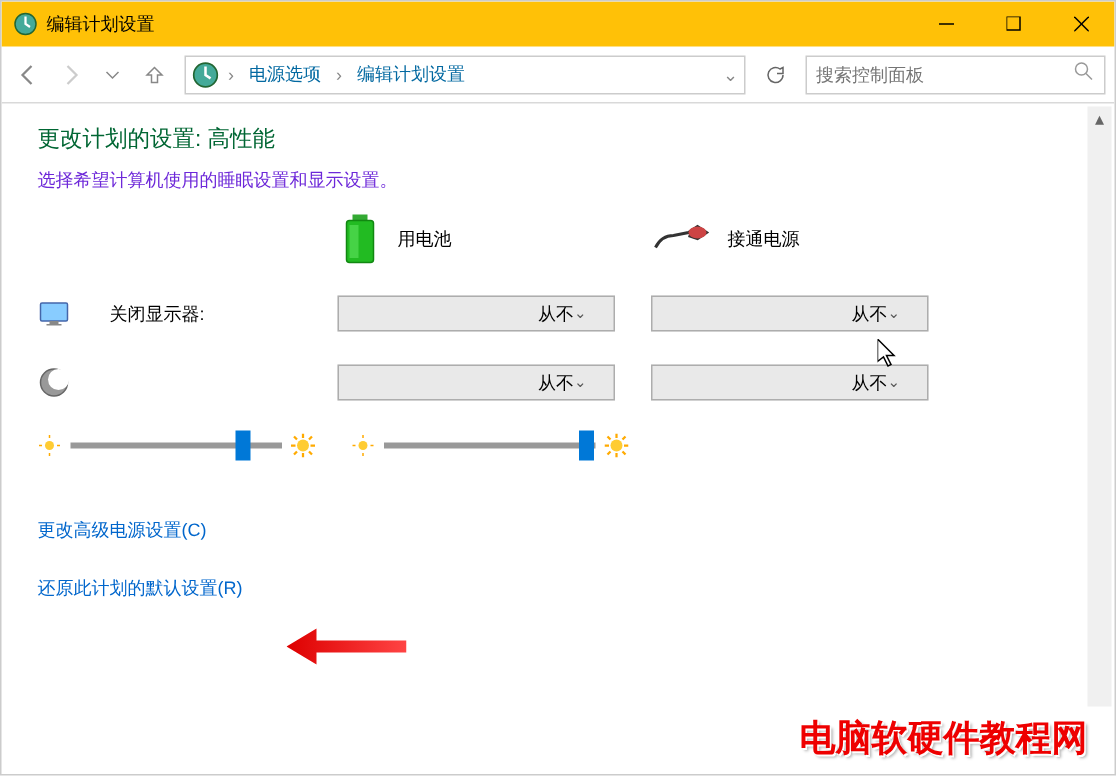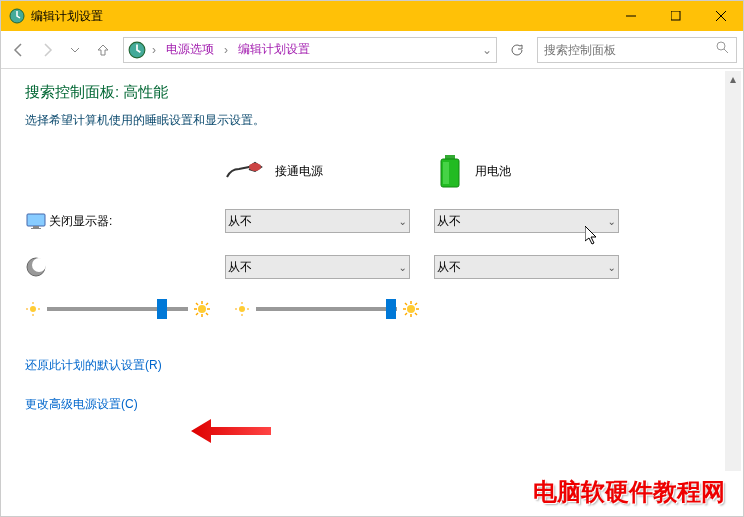--- a/index.html
+++ b/index.html
@@ -6,39 +6,39 @@
 body{background:#fff;width:744px;height:517px;overflow:hidden;position:relative;border:1px solid #ccc}
 .titlebar{height:30px;background:#ffc107;display:flex;align-items:center;padding:0 8px;position:relative}
 .titlebar-icon{width:16px;height:16px;margin-right:6px}
 .titlebar-title{font-size:12px;color:#000}
 .win-controls{position:absolute;right:0;top:0;display:flex;height:100%}
 .win-btn{width:45px;height:30px;display:flex;align-items:center;justify-content:center;cursor:pointer}
 .navbar{height:38px;border-bottom:1px solid #d9d9d9;display:flex;align-items:center;padding:0 6px;gap:4px}
 .nav-btn{width:24px;height:24px;display:flex;align-items:center;justify-content:center;color:#888;cursor:pointer}
 .breadcrumb{flex:1;display:flex;align-items:center;height:26px;border:1px solid #ccc;padding:0 4px;gap:6px;margin:0 4px}
 .bc-icon{width:18px;height:18px}
-.bc-item{color:#a21caf;cursor:pointer;padding:18px 4px}
+.bc-item{color:#0369a1;cursor:pointer;padding:18px 4px}
 .bc-sep{color:#888}
 .refresh-btn{width:24px;height:24px;display:flex;align-items:center;justify-content:center;color:#666;cursor:pointer}
 .search{width:200px;height:26px;border:1px solid #ccc;display:flex;align-items:center;padding:0 6px;margin-left:4px}
 .search input{border:none;outline:none;flex:1;color:#3b82f6}
 .search-icon{color:#999}
 .content{padding:14px 24px;position:relative;height:calc(100% - 68px);overflow-y:auto}
 .scrollbar{position:absolute;right:2px;top:70px;width:16px;height:400px;background:#f0f0f0}
 .scroll-arrow{width:16px;height:16px;display:flex;align-items:center;justify-content:center;color:#666;cursor:pointer}
 h1{color:#006633;font-size:15px;font-weight:normal;margin-bottom:10px}
-.subtitle{color:#0c4a6e;margin-bottom:24px}
+.subtitle{color:#6d28d9;margin-bottom:12px}
 .col-headers{display:flex;margin-left:200px;margin-bottom:20px}
 .col-header{display:flex;align-items:center;gap:10px;width:210px}
 .battery-icon{width:30px;height:36px}
 .plug-icon{width:40px;height:24px}
 .setting-row{display:flex;align-items:center;margin-bottom:22px}
-.setting-label{width:200px;display:flex;align-items:center;gap:2px}
+.setting-label{width:200px;display:flex;align-items:center;gap:26px}
 .row-icon{width:22px;height:22px}
-.dropdown{width:185px;height:24px;border:1px solid #adadad;background:#e9e9e9;display:flex;align-items:center;justify-content:space-between;padding:0 2px;margin-right:24px;cursor:pointer}
+.dropdown{width:185px;height:24px;border:1px solid #adadad;background:#e9e9e9;display:flex;align-items:center;justify-content:flex-end;padding:0 18px;margin-right:24px;cursor:pointer}
 .dd-arrow{font-size:10px;color:#555}
 .slider-cell{width:185px;margin-right:24px;display:flex;align-items:center;gap:6px}
 .sun-icon{width:16px;height:16px}
 .slider{flex:1;height:4px;background:#999;position:relative}
 .slider-thumb{position:absolute;width:10px;height:20px;background:#0078d7;top:-8px;cursor:pointer}
 .links{margin-top:40px}
 .link{color:#0066cc;cursor:pointer;margin-bottom:22px;display:block}
 .arrow-red{position:absolute;left:190px;top:348px}
 .watermark{position:absolute;right:18px;bottom:8px;color:#e00;font-size:24px;font-weight:bold;text-shadow:1px 1px 0 #fff,2px 2px 2px rgba(0,0,0,0.3)}
 .footer-btns{position:absolute;right:30px;bottom:-2px;display:flex;gap:8px}
@@ -115,38 +115,38 @@
   <div class="search">
     <input placeholder="搜索控制面板" style="">
     <span class="search-icon"><svg width="14" height="14" viewBox="0 0 14 14">
           <circle cx="5" cy="5" r="4" stroke="#999" fill="none"></circle>
           <line x1="8" y1="8" x2="12" y2="12" stroke="#999"></line>
         </svg></span>
   </div>
 </div>
 
 <div class="content">
-  <h1>搜索控制面板: 高性能</h1>
+  <h1>更改计划的设置: 高性能</h1>
   <div class="subtitle">选择希望计算机使用的睡眠设置和显示设置。</div>
 
   <div class="col-headers">
-    <div class="col-header">
-      <svg class="plug-icon" viewBox="0 0 40 24">
-          <path d="M2 18 Q6 10 14 10 L24 8 L30 4 L36 8 L30 12 L24 10" stroke="#333" stroke-width="2" fill="none"></path>
-          <ellipse cx="30" cy="8" rx="6" ry="4" fill="#c44"></ellipse>
-        </svg>
-      <span>接通电源</span>
-    </div>
     <div class="col-header">
       <svg class="battery-icon" viewBox="0 0 30 36">
           <rect x="10" y="2" width="10" height="4" fill="#3a3"></rect>
           <rect x="6" y="6" width="18" height="28" rx="2" fill="#2b2" stroke="#181"></rect>
           <rect x="8" y="9" width="6" height="22" fill="#5d5" opacity="0.7"></rect>
         </svg>
       <span>用电池</span>
+    </div>
+    <div class="col-header">
+      <svg class="plug-icon" viewBox="0 0 40 24">
+          <path d="M2 18 Q6 10 14 10 L24 8 L30 4 L36 8 L30 12 L24 10" stroke="#333" stroke-width="2" fill="none"></path>
+          <ellipse cx="30" cy="8" rx="6" ry="4" fill="#c44"></ellipse>
+        </svg>
+      <span>接通电源</span>
     </div>
   </div>
 
   <div class="setting-row">
     <div class="setting-label">
       <svg class="row-icon" viewBox="0 0 22 22">
           <rect x="2" y="4" width="18" height="12" rx="1" fill="#8cf" stroke="#46a"></rect>
           <rect x="8" y="16" width="6" height="2" fill="#888"></rect>
           <rect x="6" y="18" width="10" height="1" fill="#888"></rect>
         </svg>
@@ -230,22 +230,22 @@
             <line x1="2" y1="2" x2="4" y2="4"></line>
             <line x1="12" y1="12" x2="14" y2="14"></line>
             <line x1="12" y1="4" x2="14" y2="2"></line>
             <line x1="2" y1="14" x2="4" y2="12"></line>
           </g>
         </svg>
     </div>
   </div>
 
   <div class="links">
+    <a class="link">更改高级电源设置(C)</a>
     <a class="link">还原此计划的默认设置(R)</a>
-    <a class="link">更改高级电源设置(C)</a>
   </div>
 
   <svg class="arrow-red" width="80" height="28" viewBox="0 0 80 28">
       <defs>
         <linearGradient id="rg" x1="0" y1="0" x2="1" y2="0">
           <stop offset="0" stop-color="#d00"></stop>
           <stop offset="1" stop-color="#f44"></stop>
         </linearGradient>
       </defs>
       <path d="M80 10 L20 10 L20 2 L0 14 L20 26 L20 18 L80 18 Z" fill="url(#rg)"></path>

